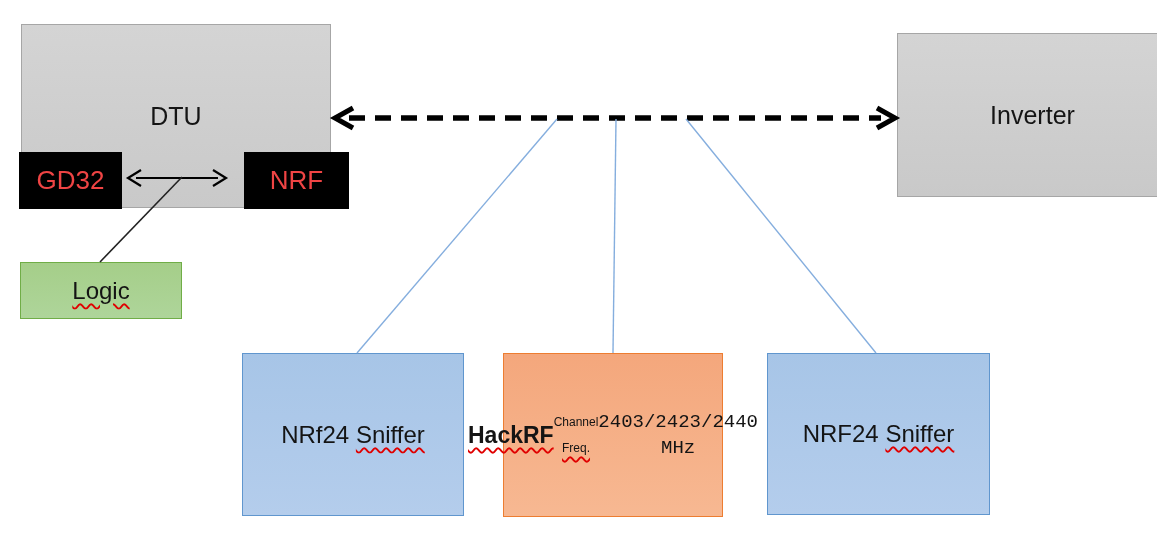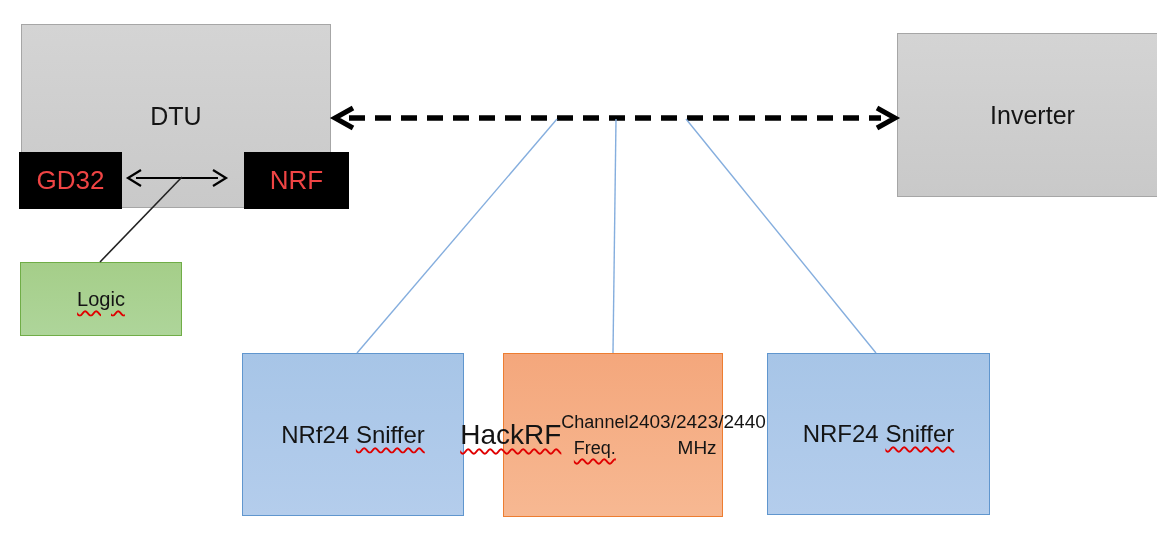--- a/index.html
+++ b/index.html
@@ -15,29 +15,29 @@
   .box { position: absolute; box-sizing: border-box; display: flex; flex-direction: row; align-items: center; justify-content: center; text-align: center; }
   .gray-box   { background: linear-gradient(180deg,#d4d4d4 0%,#c9c9c9 100%); border: 1.5px solid #a6a6a6; }
   .chip       { background: #000000; color: #ef4444; font-size: 26px; }
   .green-box  { background: linear-gradient(180deg,#a5ce89 0%,#aed59a 100%); border: 1.5px solid #70ad47; }
   .blue-box   { background: linear-gradient(180deg,#a7c5e7 0%,#b4cdec 100%); border: 1.5px solid #6096ce; }
   .orange-box { background: linear-gradient(180deg,#f4a77c 0%,#f7b892 100%); border: 1.5px solid #ed7d31; }
 
   #dtu-box      { left: 21px;  top: 24px;  width: 310px; height: 184px; font-size: 25px; line-height: 31px; }
   #gd32-box     { left: 19px;  top: 152px; width: 103px; height: 57px; }
   #nrf-box      { left: 228px; top: 152px; width: 105px; height: 57px; margin-left: 16px; }
-  #logic-box    { left: 20px;  top: 262px; width: 162px; height: 74px;  font-size: 20px; }
+  #logic-box    { left: 20px;  top: 262px; width: 162px; height: 57px;  font-size: 24px; }
   #inverter-box { left: 897px; top: 33px;  width: 271px; height: 164px; font-size: 25px; line-height: 31px; }
   #sniffer-left-box  { left: 242px; top: 353px; width: 222px; height: 163px; font-size: 24px; line-height: 32px; }
   #hackrf-box        { left: 503px; top: 353px; width: 220px; height: 164px; }
   #sniffer-right-box { left: 767px; top: 353px; width: 223px; height: 162px; font-size: 24px; line-height: 32px; }
 
-  #hackrf-box .t1 { font-size: 28px; line-height: 30px; }
-  #hackrf-box .t2 { font-size: 18px; line-height: 26px; }
-  #hackrf-box .t3 { font-size: 19px; line-height: 26px; }
+  #hackrf-box .t1 { font-size: 23px; line-height: 30px; font-weight: bold; }
+  #hackrf-box .t2 { font-size: 12px; line-height: 26px; }
+  #hackrf-box .t3 { font-size: 19px; line-height: 26px; font-family: Liberation Mono, monospace; }
 
   .sq {
     text-decoration-line: underline;
     text-decoration-style: wavy;
     text-decoration-color: #e00000;
     text-decoration-thickness: 1.5px;
     text-underline-offset: 4px;
   }
   #connector-layer {
     position: absolute; left: 0; top: 0; width: 1157px; height: 543px;

